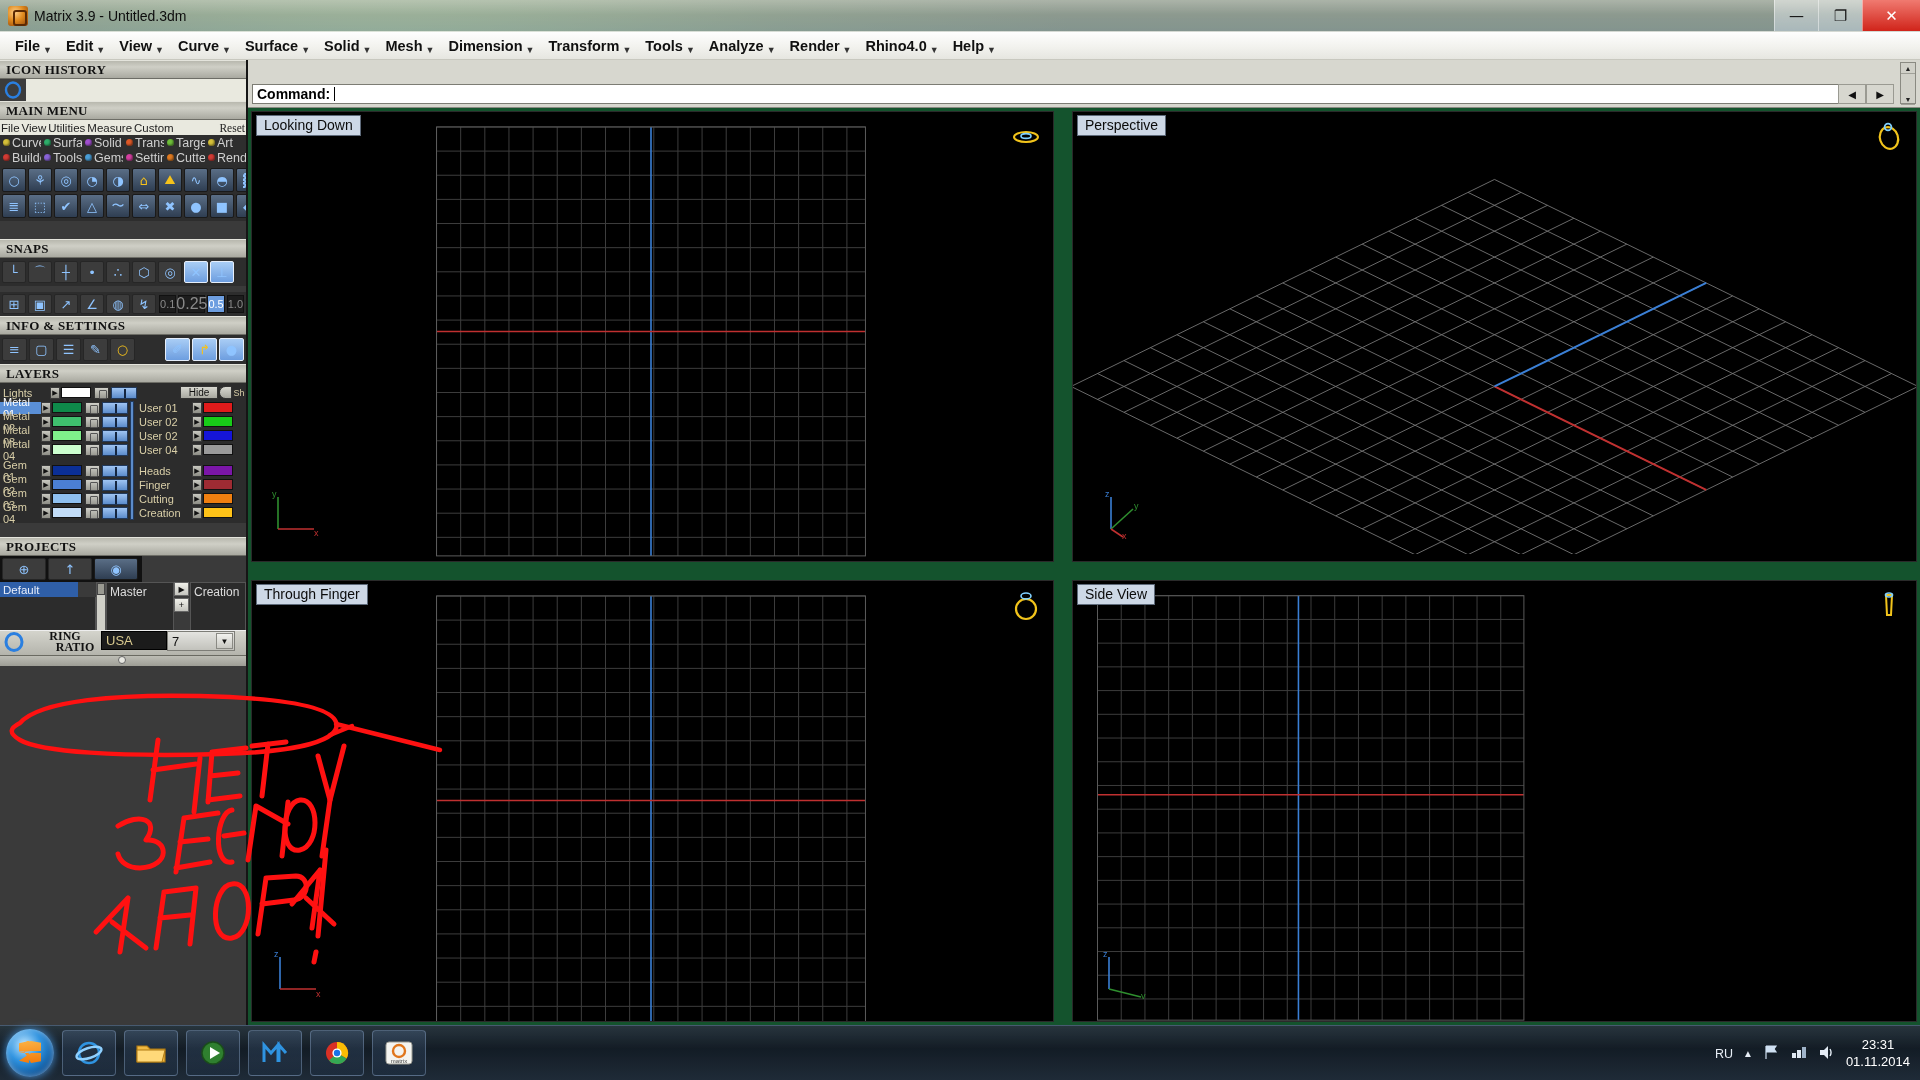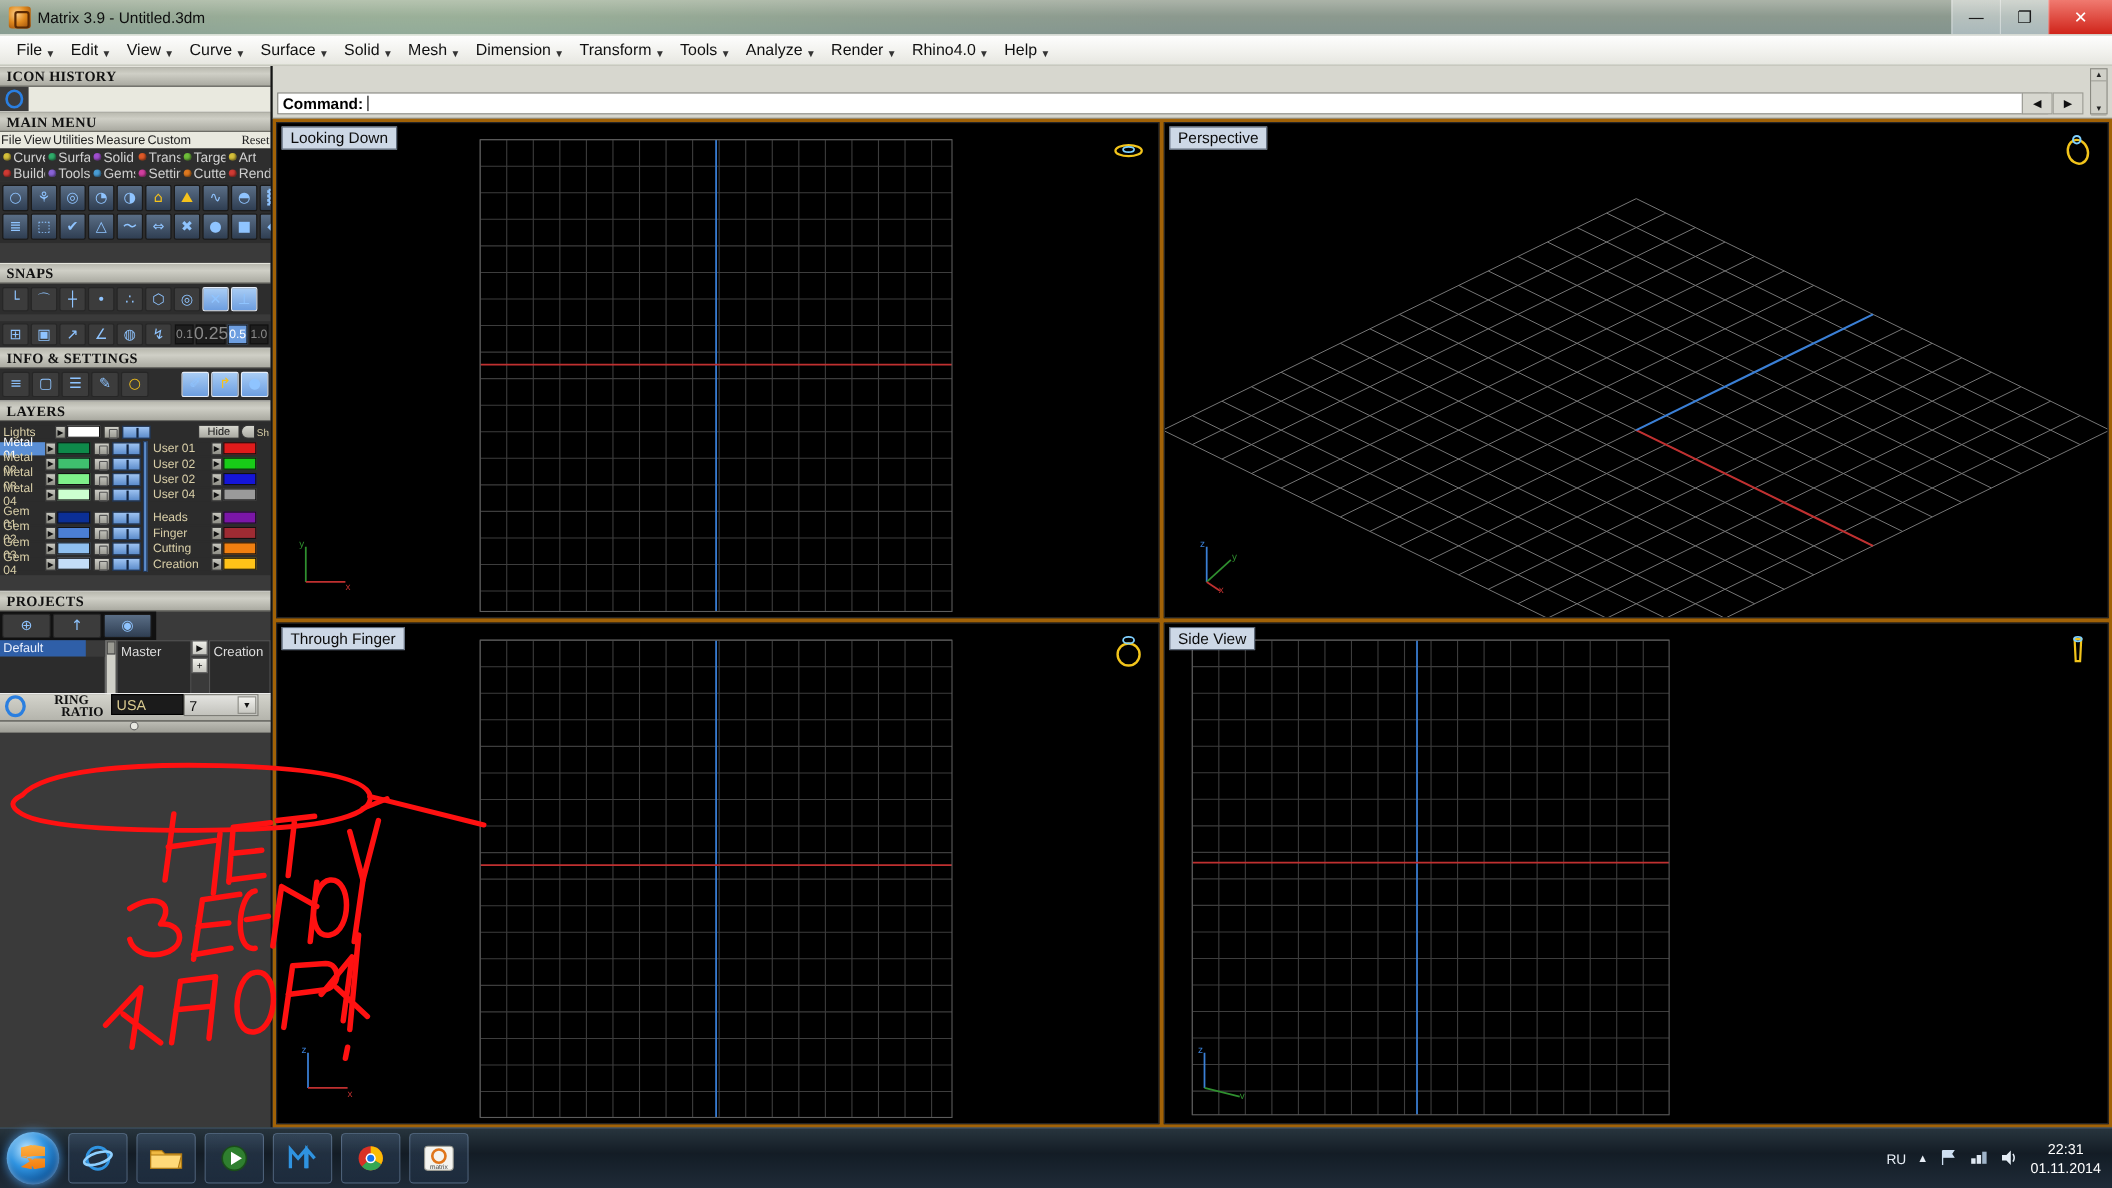--- a/index.html
+++ b/index.html
@@ -55,20 +55,21 @@
   
   .menubar{
     position:absolute; left:0; top:32px; width:1920px; height:28px;
     background:linear-gradient(180deg,#fefefe 0%, #f2f2ee 55%, #e6e6e0 100%);
     border-bottom:1px solid #c8c8bf;
     display:flex; align-items:center; padding-left:8px; gap:0px;
   }
   .menubar .mi{
     font-size:14.5px; color:#101010; padding:3px 7px; position:relative;
     white-space:nowrap;
+    font-weight:bold;
   }
   .menubar .mi .caret{
     display:inline-block; margin-left:3px; font-size:9px; color:#333; transform:translateY(2px);
   }
 
   
   .leftpanel{
     position:absolute; left:0; top:60px; width:248px; height:965px;
     background:#3a3a3a;
     border-right:2px solid #151515;
@@ -206,21 +207,21 @@
     position:absolute; right:24px; top:24px; width:58px; height:20px; display:flex;
   }
   .cmd-btnrow div{
     width:28px;height:20px; background:#d7d7cf; border:1px solid #9a9a92;
     display:flex;align-items:center;justify-content:center; font-size:10px; color:#111;
   }
 
   .vpgrid{
     position:absolute; left:0; top:48px; width:1672px; height:917px;
     display:grid; grid-template-columns:803px 1fr; grid-template-rows:451px 1fr;
-    gap:4px; background:#a16207; padding:3px;
+    gap:18px; background:#14532d; padding:3px;
   }
   .vp{
     position:relative; background:#000; border:1px solid #2a2a2a; overflow:hidden;
   }
   .vp .vplabel{
     position:absolute; left:4px; top:3px; z-index:6;
     background:#cdd8e6; border:1px solid #5e6a7a;
     color:#0b0b0b; font-size:14px; padding:1px 7px 2px 7px;
   }
   .vp .vpicon{
@@ -1066,18 +1067,18 @@
             <rect x="12" y="3" width="4" height="11" fill="#9fb3c8"></rect>
           </svg>
       </span>
       <span>
         <svg width="18" height="17" viewBox="0 0 18 17">
             <polygon points="2,6 6,6 10,2 10,15 6,11 2,11" fill="#e4ecf5"></polygon>
             <path d="M12 5 a5 6 0 0 1 0 7" fill="none" stroke="#e4ecf5" stroke-width="1.4"></path>
           </svg>
       </span>
       <span class="clock">
-        <span style="display:block">22:31</span>
+        <span style="display:block">23:31</span>
         <span style="display:block">01.11.2014</span>
       </span>
     </div>
   </div>
 </div>
 
 </body></html>

